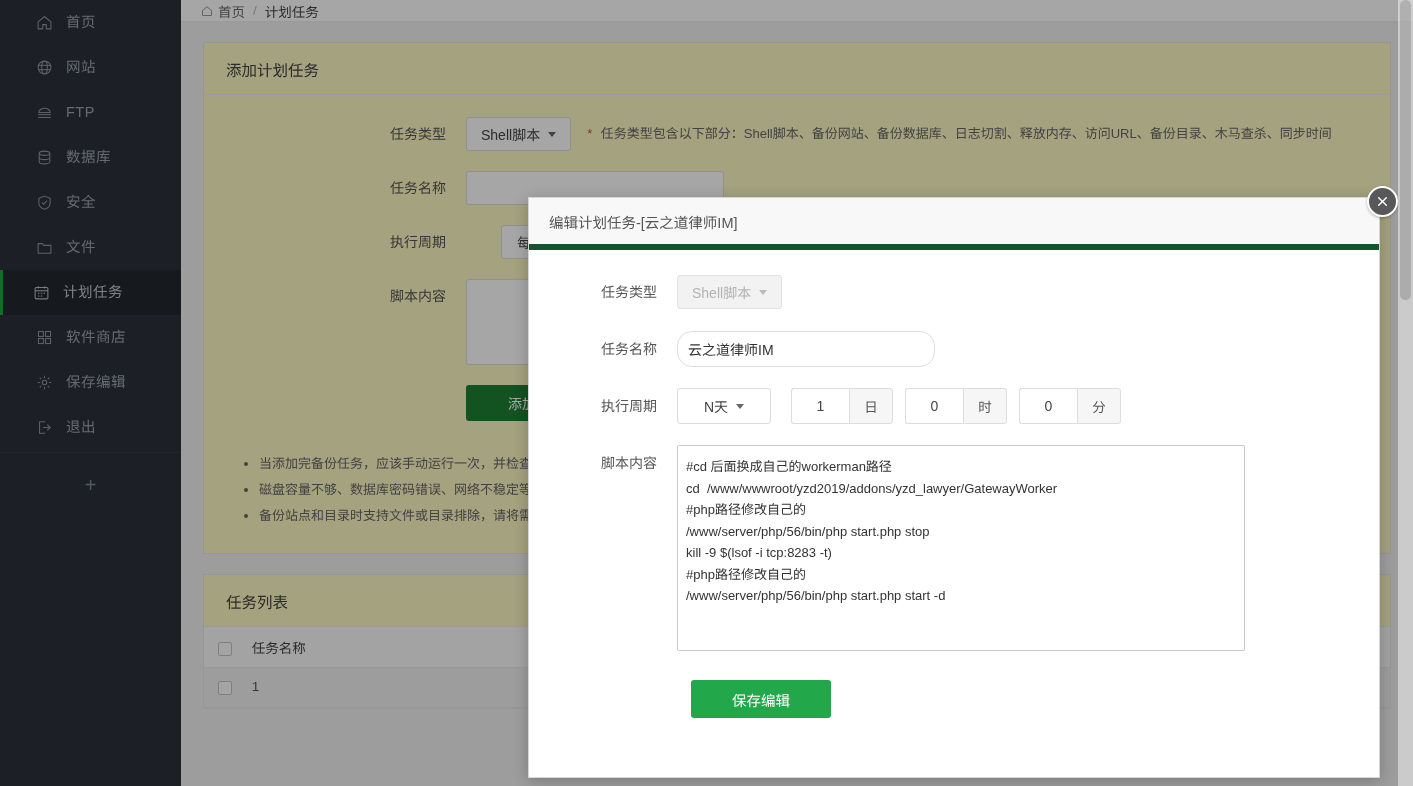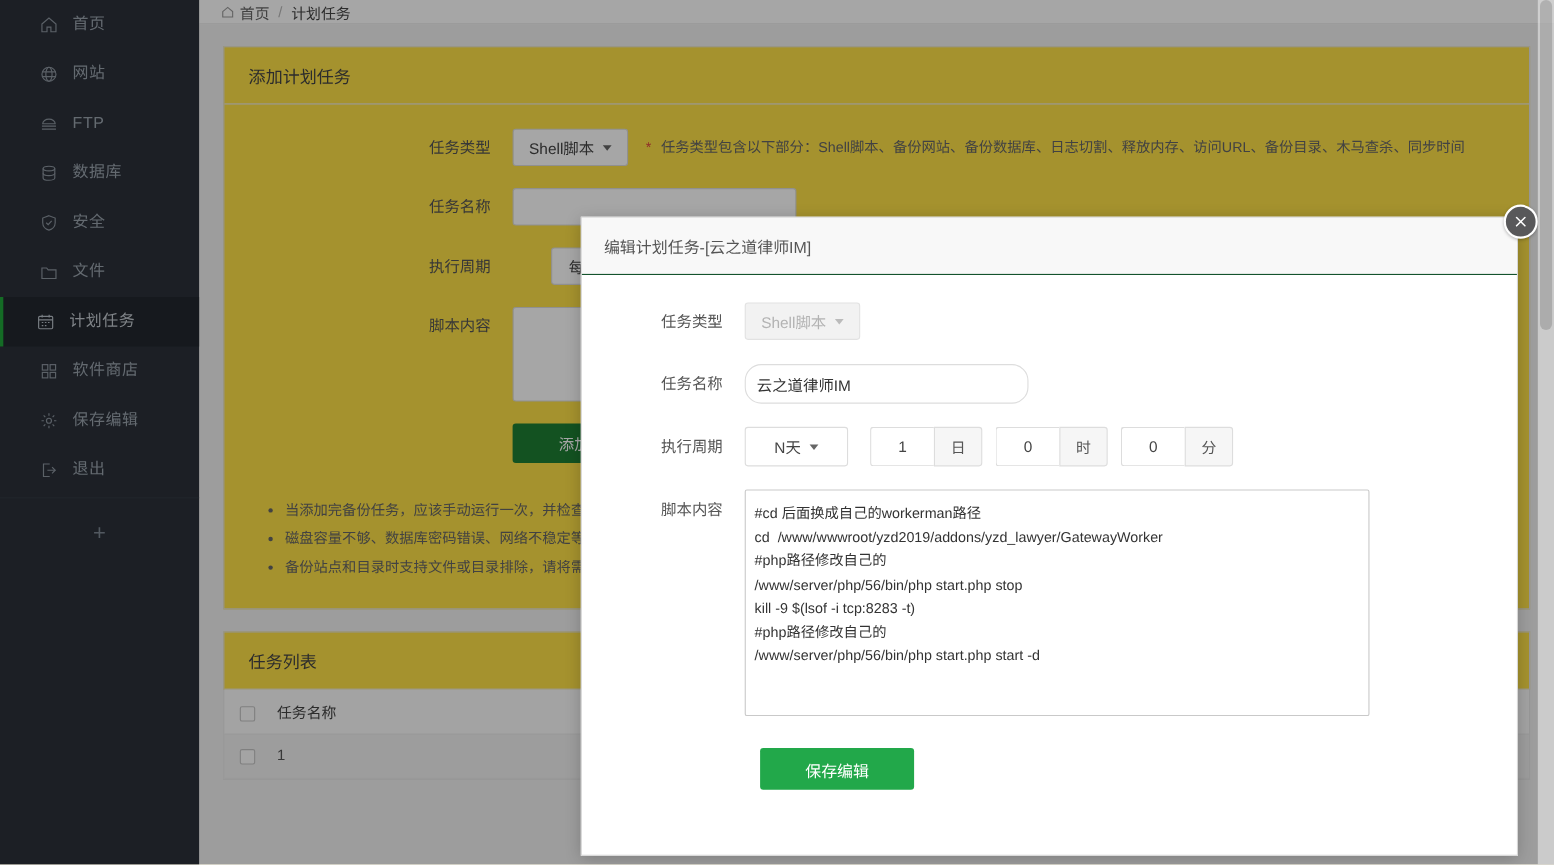--- a/index.html
+++ b/index.html
@@ -77,21 +77,21 @@
     font-size: 13.5px;
     color: #666;
     border-bottom: 1px solid #eee;
     overflow: hidden;
   }
   .breadcrumb .home-ico { margin-right: 5px; display: inline-flex; align-items: center; }
   .breadcrumb .sep { margin: 0 8px; color: #b8b8b8; }
   .breadcrumb .crumb-cur { color: #444; }
 
   .panel {
-    background: #fde047;
+    background: #fef9c3;
     border: 1px solid #e6e6e6;
     margin: 20px 22px 0 22px;
   }
   .panel-head {
     height: 52px;
     display: flex; align-items: center;
     padding: 0 22px;
     font-size: 15.5px;
     color: #444;
     border-bottom: 1px solid #eee;
@@ -222,21 +222,21 @@
     left: 528px; top: 197px;
     width: 852px; height: 581px;
     background: #fff;
     border: 1px solid #d6d6d6;
     box-shadow: 0 3px 14px rgba(0,0,0,.22);
     z-index: 60;
   }
   .modal-head {
     height: 52px;
     background: #f8f8f8;
-    border-bottom: 1px solid #14532d;
+    border-bottom: 6px solid #14532d;
     display: flex; align-items: center;
     padding: 0 20px;
     font-size: 14.5px;
     color: #555;
   }
   .modal-close {
     position: absolute;
     left: 838px; top: -12px;
     width: 31px; height: 31px;
     border-radius: 50%;

